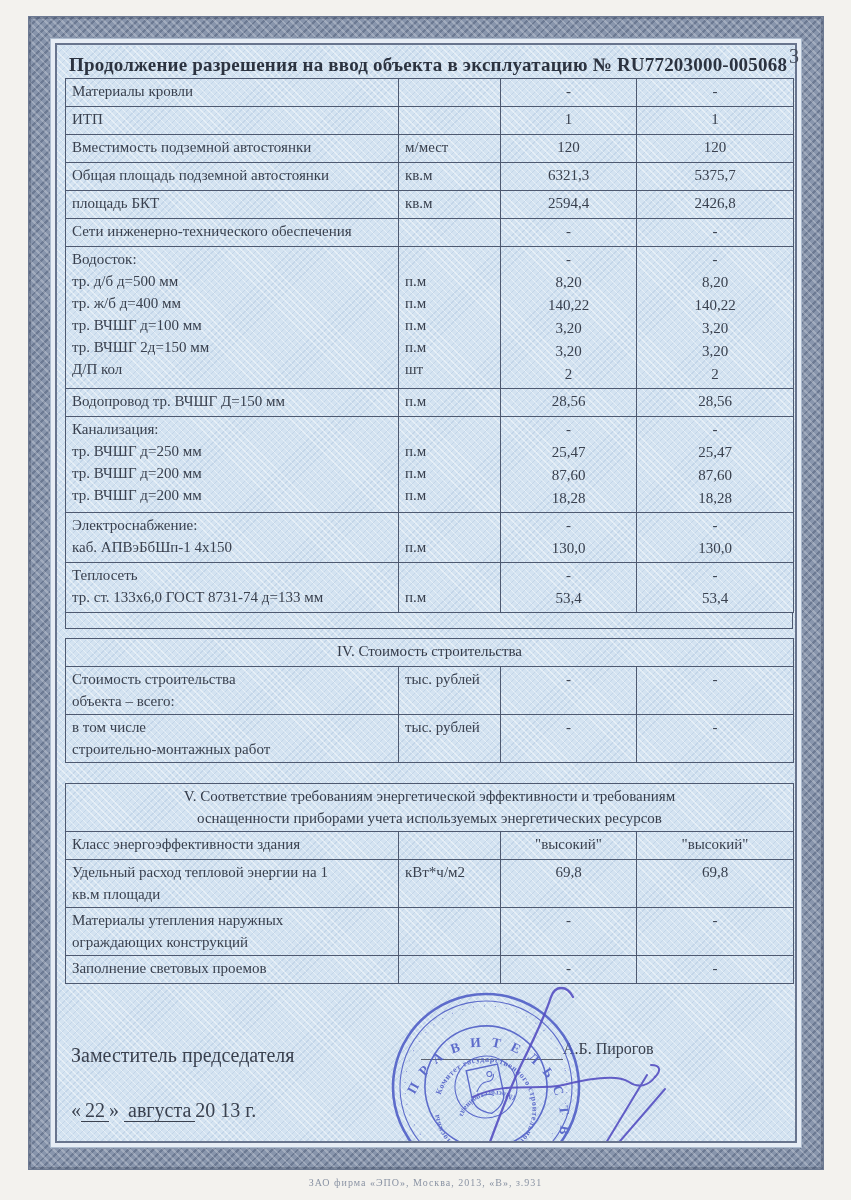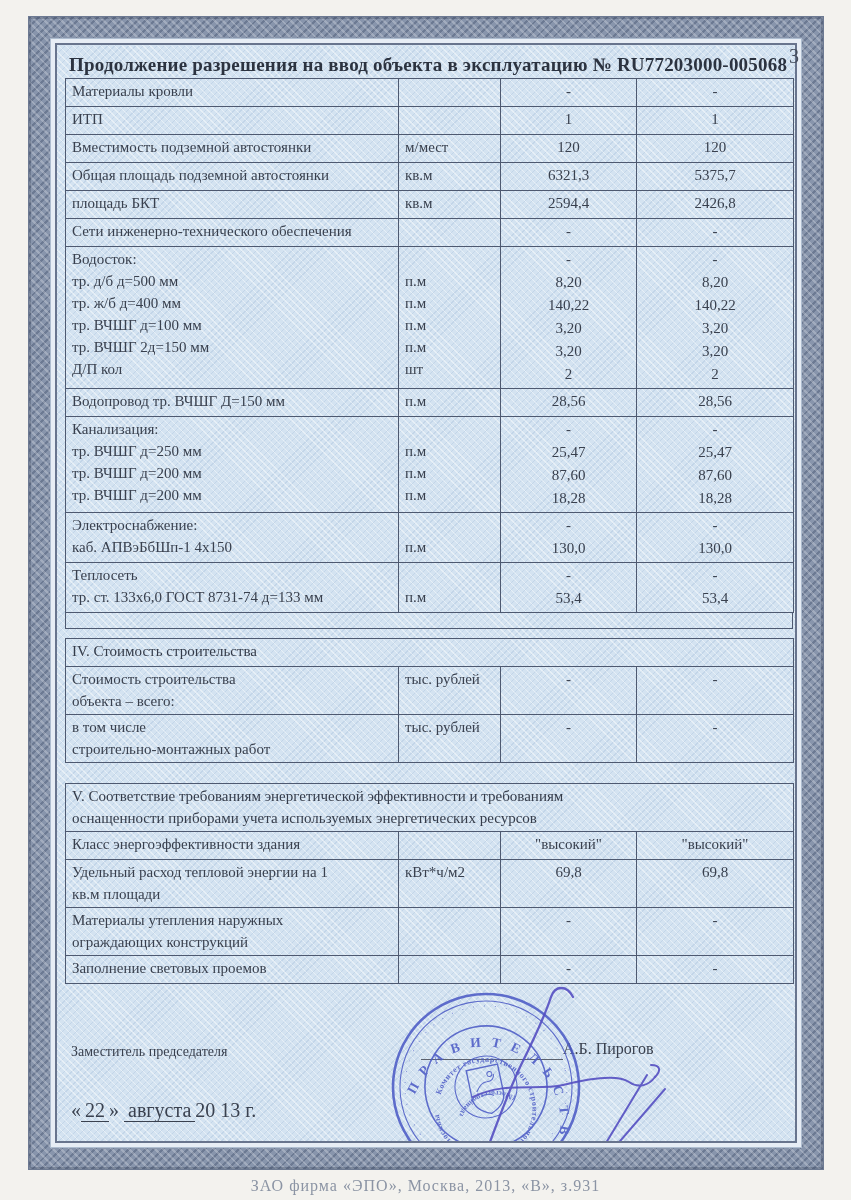--- a/index.html
+++ b/index.html
@@ -50,47 +50,47 @@
     padding:1px 6px 2px 6px;
     vertical-align:top;
     font-size:15px;line-height:22px;
     height:24px;
     overflow:hidden;
   }
   td.c-label{text-align:left;}
   td.c-unit{font-size:14.5px;margin-left:16px;}
   td.c-val{text-align:center;font-size:16px;line-height:23px;padding-top:2px;}
   td.sec-h{
-    font-size:17px;line-height:24px;
+    text-align:center;font-size:17px;line-height:24px;
     padding-top:3px;padding-bottom:3px;color:#343b49;
   }
   .spacer-row{
     width:726px;height:15px;
     border-left:1px solid #4e5970;border-right:1px solid #4e5970;border-bottom:1px solid #4e5970;
     margin-bottom:9px;
   }
   .gap20{height:20px;}
   .ln{min-height:22px;}
   .c-val .ln{min-height:23px;}
 
   
   .sig-area{position:relative;height:218px;margin-top:9px;}
-  .sig-role{position:absolute;left:6px;top:51px;font-size:14px;color:#3a414f;}
+  .sig-role{position:absolute;left:6px;top:51px;font-size:20px;color:#3a414f;}
   .sig-name{position:absolute;left:498px;top:47px;font-size:16px;color:#3a414f;}
   .sig-line{position:absolute;left:356px;top:66px;width:142px;height:1px;background:#5b616d;}
   .sig-date{position:absolute;left:6px;top:106px;font-size:20px;color:#3a414f;}
   .sig-date .u{border-bottom:1px solid #3a414f;padding:0 4px;}
   .stamp-box{position:absolute;left:321px;top:-6px;width:200px;height:200px;transform:rotate(-12deg);opacity:.88;}
   .autograph{position:absolute;left:240px;top:-16px;width:420px;height:245px;pointer-events:none;}
 
   
   .page-num{position:absolute;left:789px;top:45px;font-size:20px;color:#454d5c;}
   .footer{
     position:absolute;left:0;top:1177px;width:851px;text-align:center;
-    font-size:16px;color:#8b94a4;letter-spacing:1px;
+    font-size:10px;color:#8b94a4;letter-spacing:1px;
     font-family:"Liberation Serif","DejaVu Serif",serif;
   }
 </style>
 </head>
 <body>
 
 <div class="frame">
   <div class="frame-gap">
     <div class="interior">
       <div class="content">

